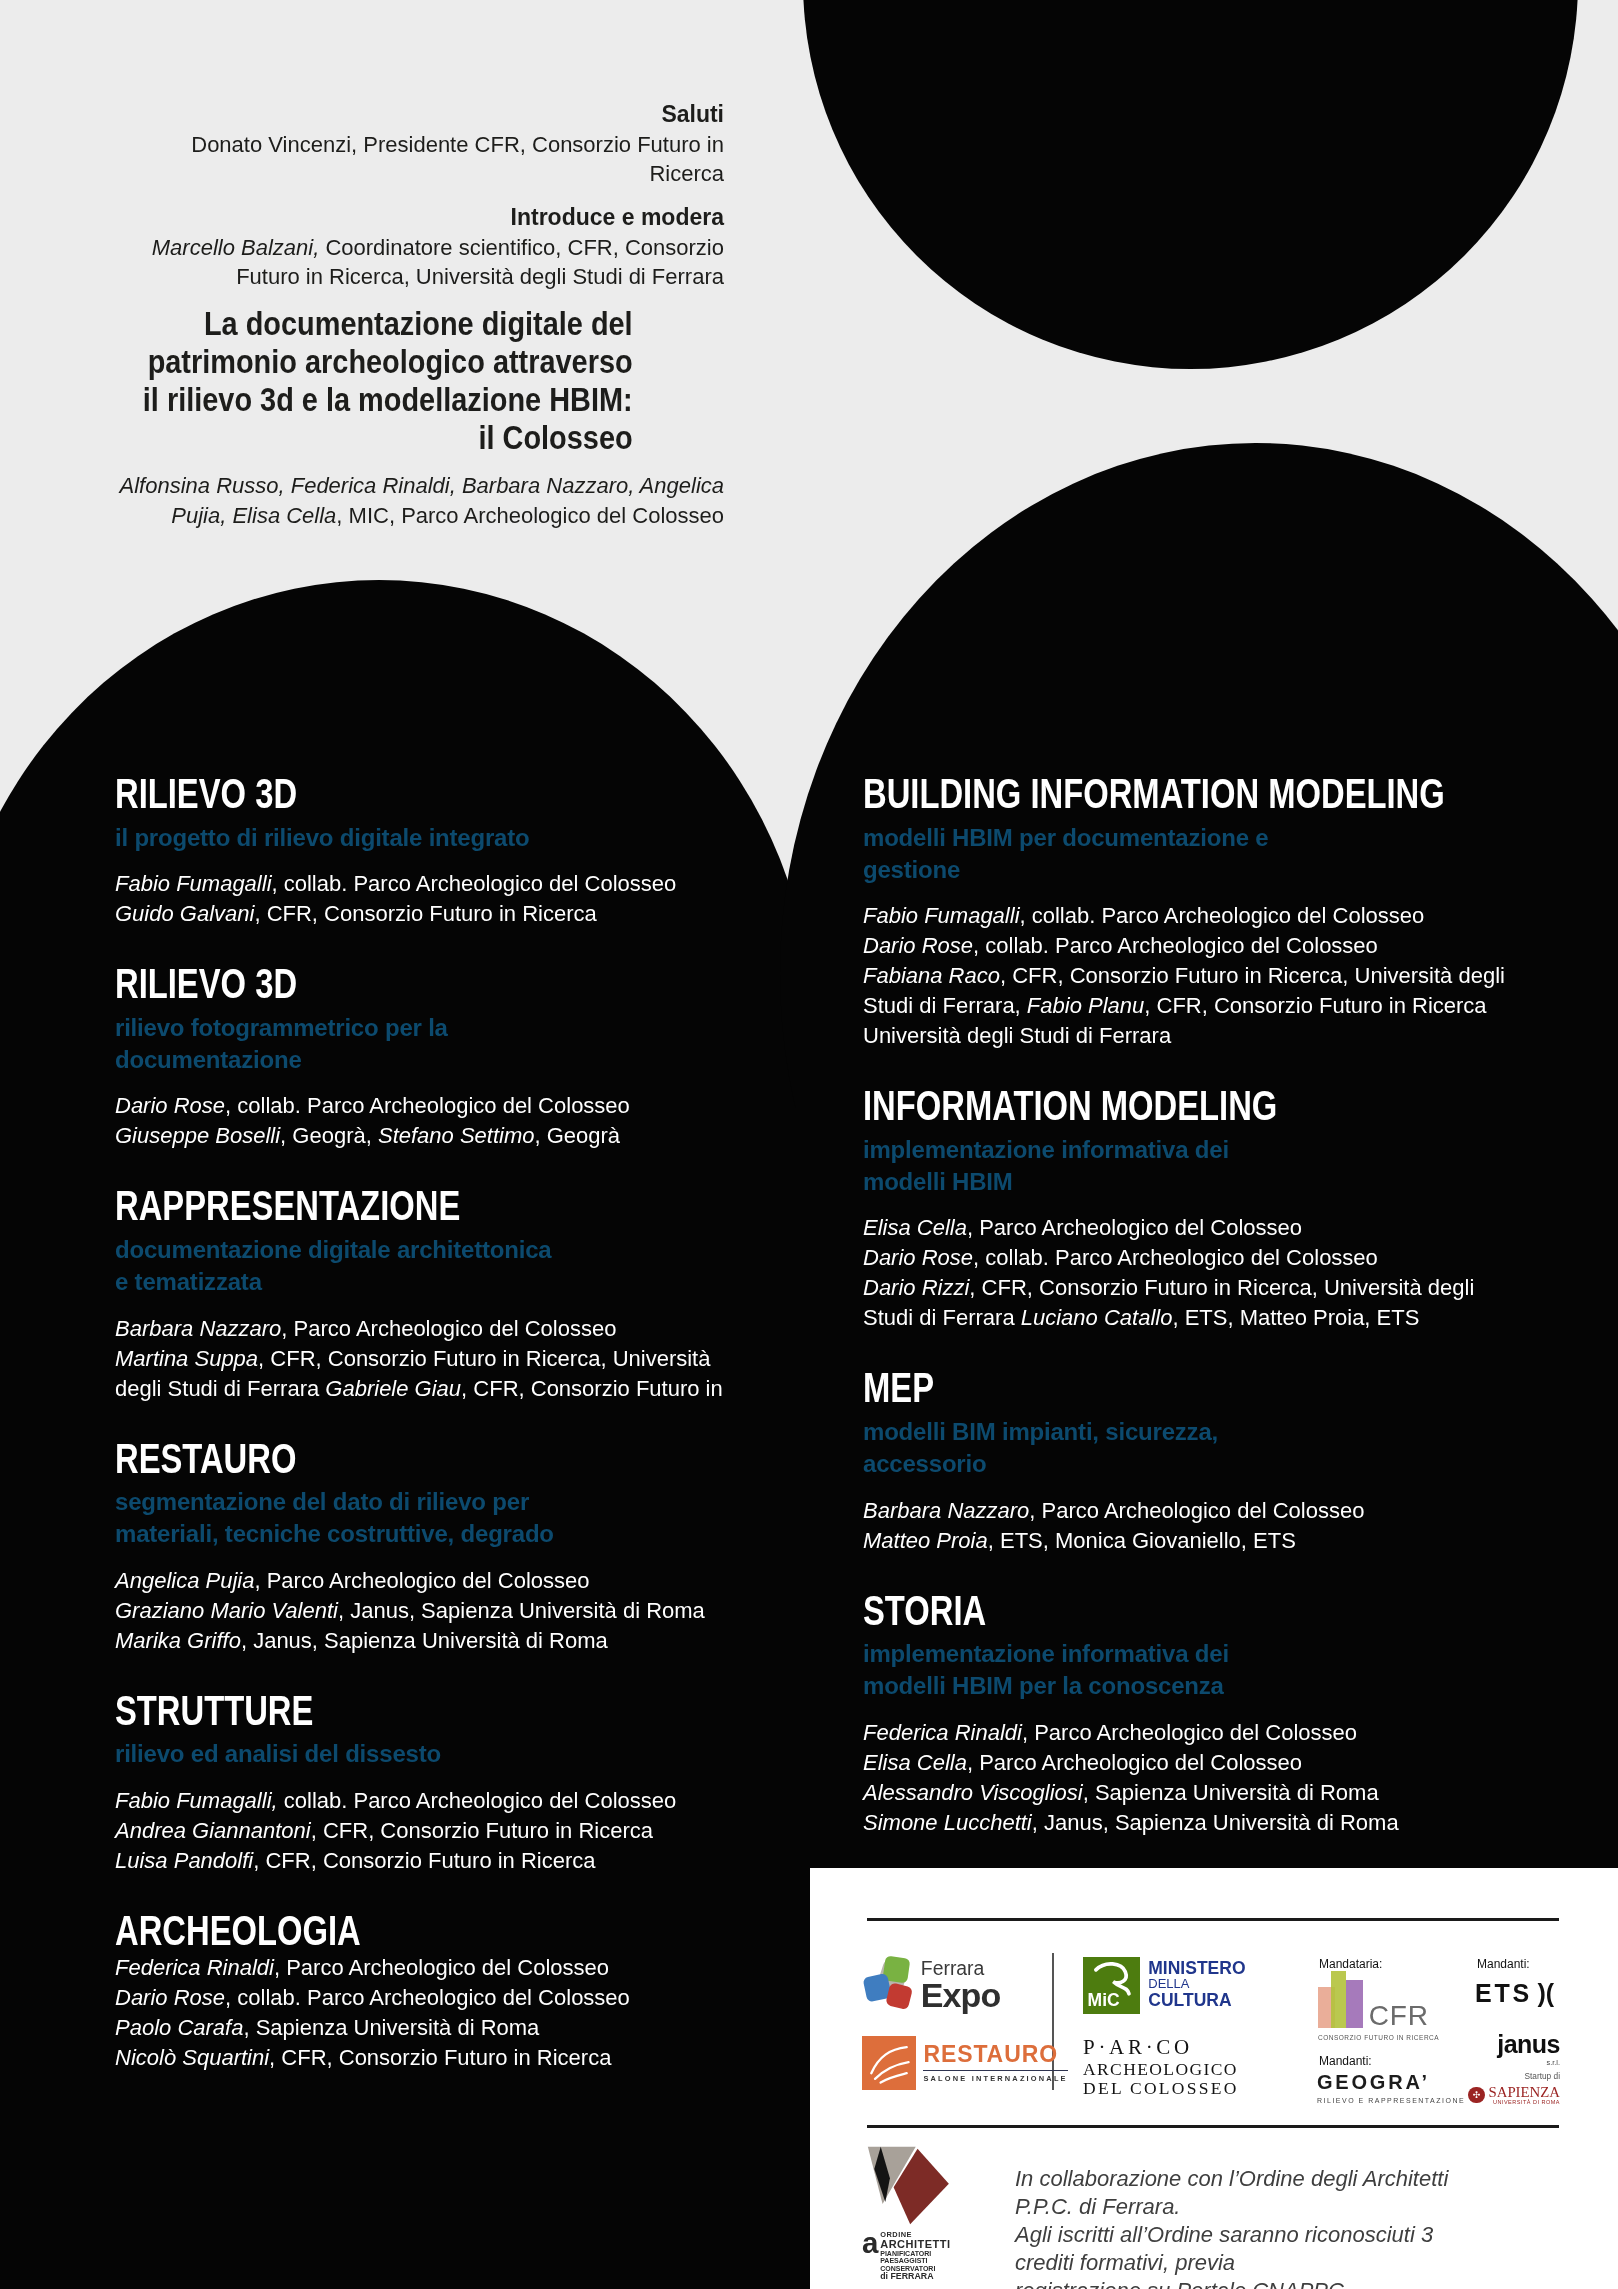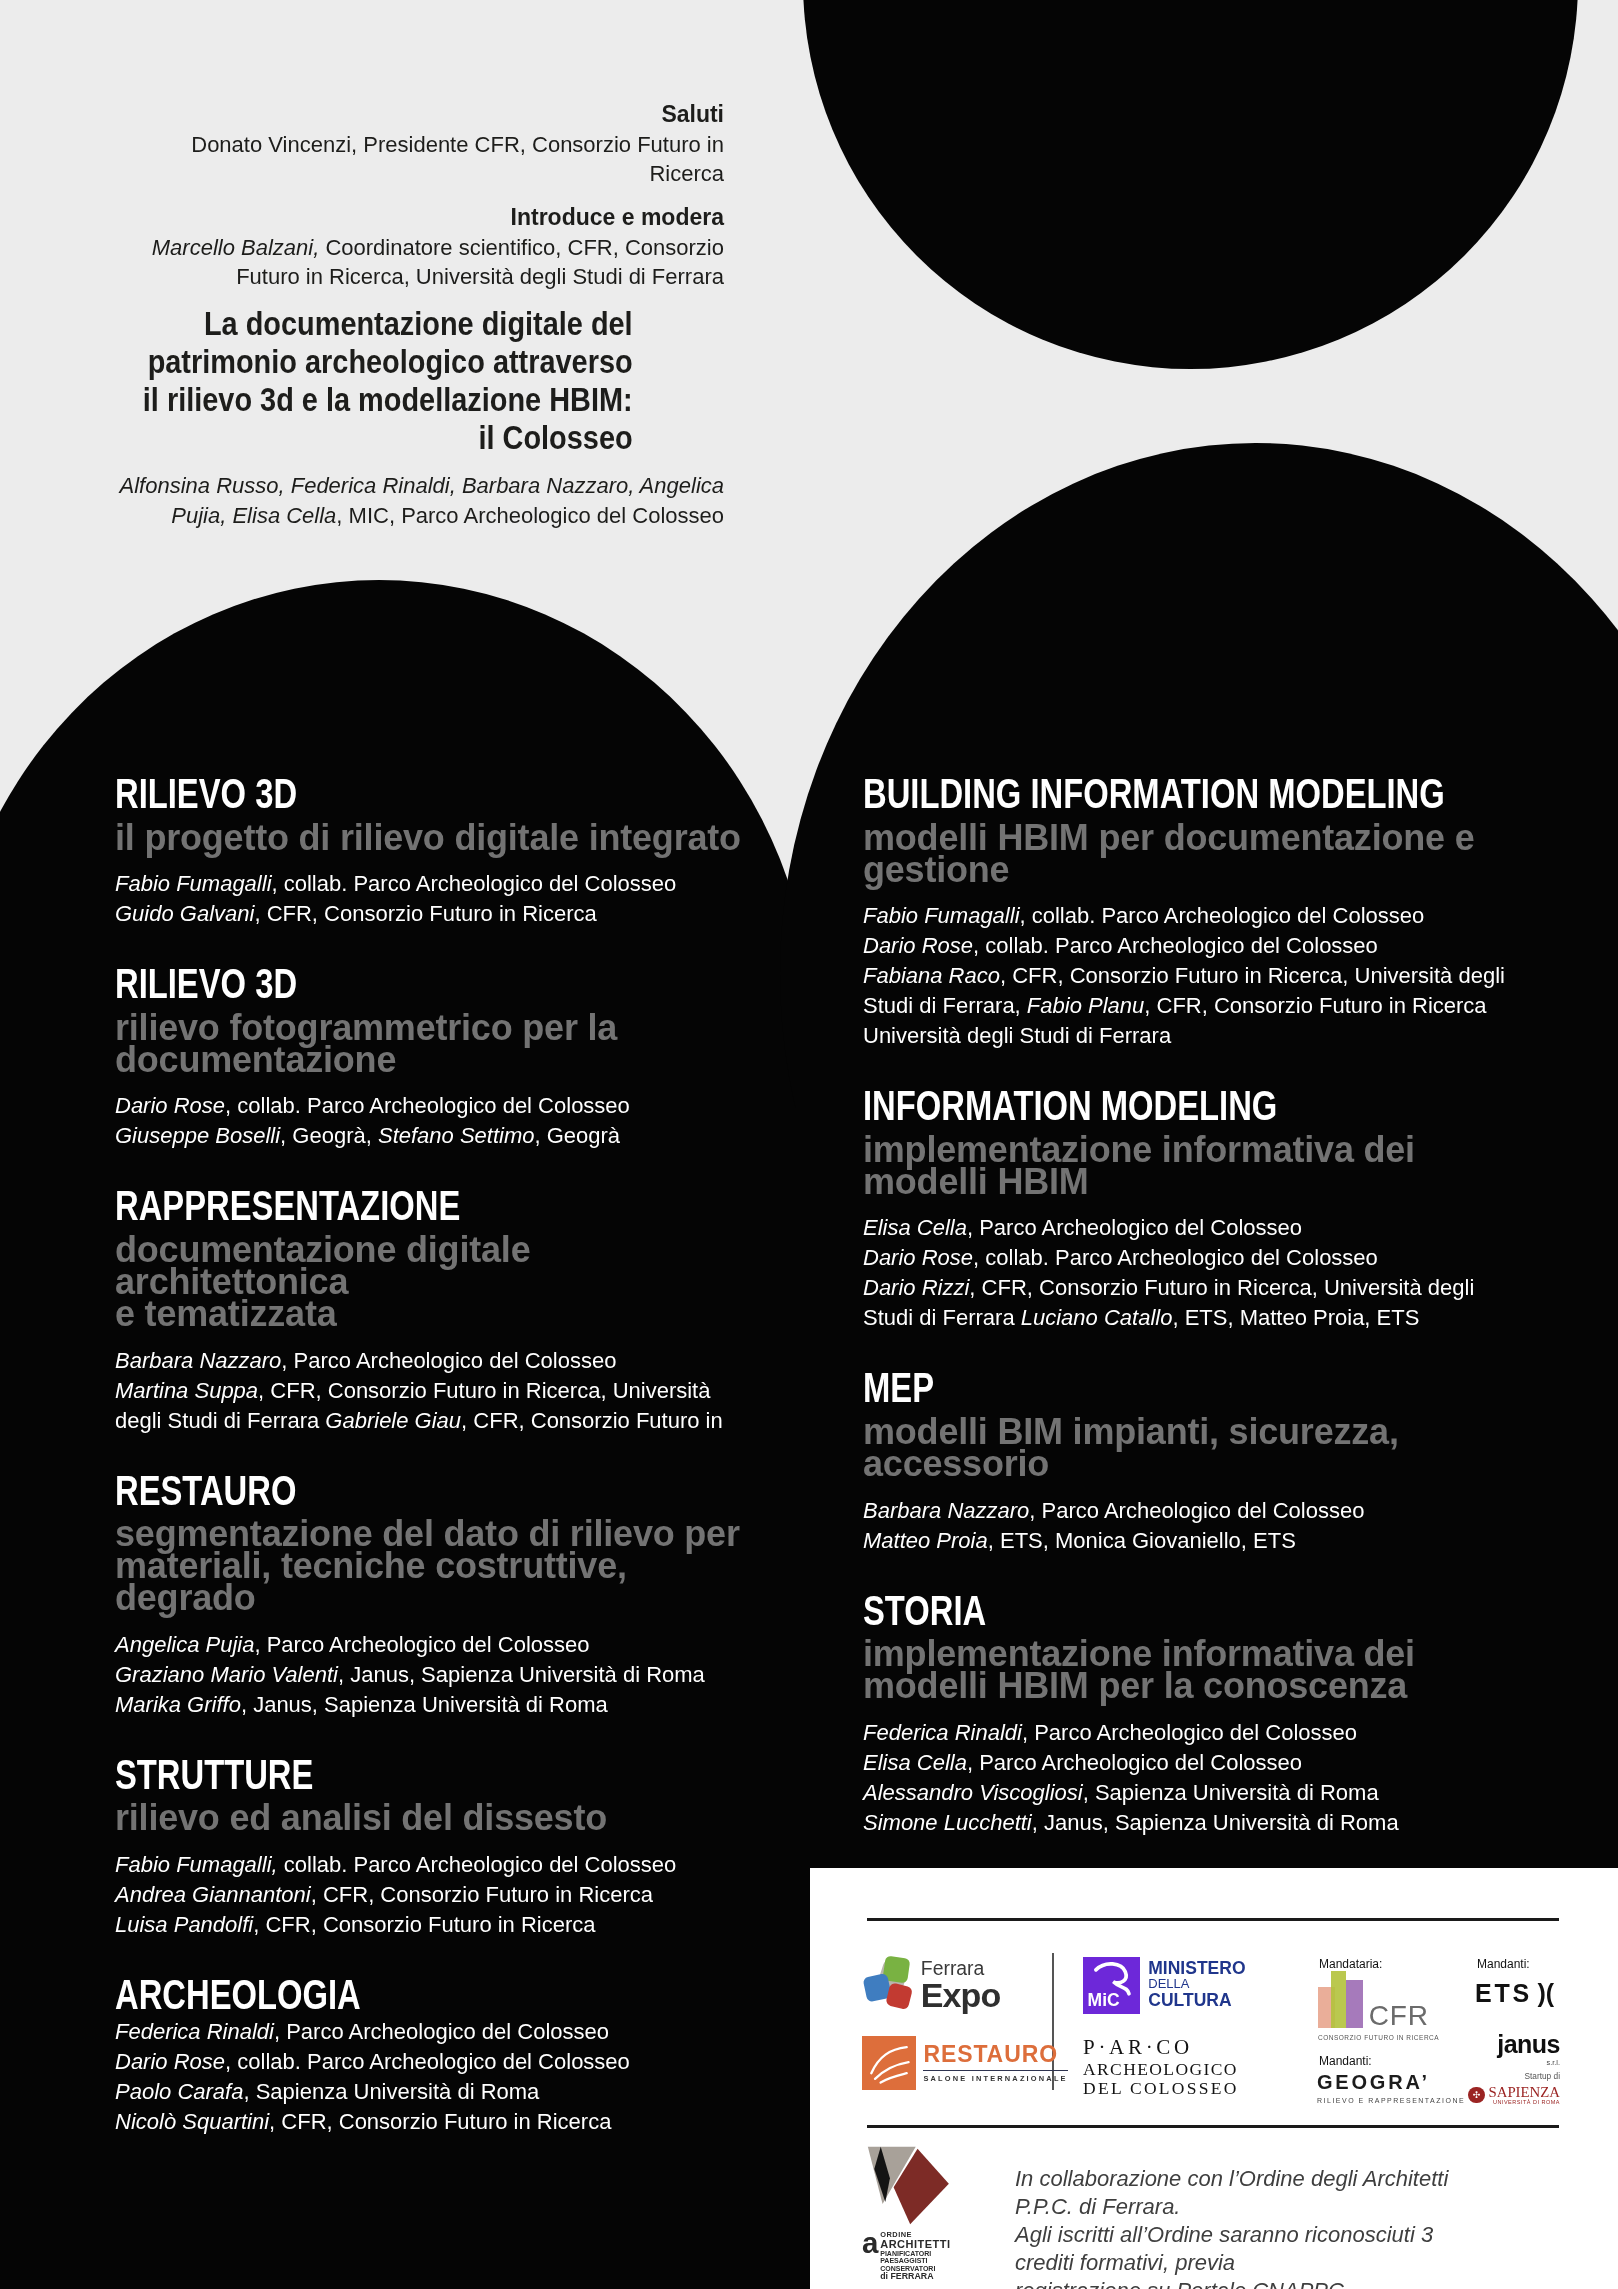--- a/index.html
+++ b/index.html
@@ -21,38 +21,38 @@
   .intro-speakers{font-size:22px;line-height:30px;font-style:italic;}
   .intro-speakers .rg{font-style:normal;}
   .it{font-style:italic;}
   
   .col{position:absolute;color:#fff;}
   .col-left{left:115px;top:772px;width:646px;}
   .col-right{left:863px;top:772px;width:646px;}
   .session{margin-bottom:33px;}
   .sess-h{font-weight:700;font-size:42px;line-height:44px;color:#fff;white-space:nowrap;
           transform:scaleX(.78);transform-origin:0 50%;}
-  .sess-sub{font-weight:700;font-size:36px;line-height:32px;white-space:pre-line;
-            margin:5.5px 0 15.7px;color:#737373;letter-spacing:-0.2px;}
+  .sess-sub{font-weight:700;font-size:24px;line-height:32px;white-space:pre-line;
+            margin:5.5px 0 15.7px;color:#0c4a6e;letter-spacing:-0.2px;}
   .spk{font-size:22px;line-height:30px;white-space:nowrap;color:#fff;}
   
   .panel{position:absolute;left:810px;top:1868px;width:808px;height:422px;background:#fff;color:#1a1a1a;}
   .rule{position:absolute;left:57px;width:692px;height:2.8px;background:#1a1a1a;}
   .rule1{top:50px;} .rule2{top:257px;}
   .vdiv{position:absolute;left:242px;top:85px;width:1.8px;height:137px;background:#555;}
   .plabel{position:absolute;font-size:12px;color:#111;}
   .logo{position:absolute;}
   
   .fexpo{left:52px;top:85px;display:flex;align-items:center;}
   .fexpo-txt{margin-left:1.8px;line-height:1;}
   .fexpo-l1{font-size:19.4px;font-weight:400;color:#3a3a3a;}
   .fexpo-l2{font-size:34px;font-weight:800;color:#2f2f2f;letter-spacing:-0.9px;}
   
   .mic{left:273px;top:89px;display:flex;}
-  .mic-sq{width:57px;height:57px;background:#6d28d9;position:relative;}
+  .mic-sq{width:57px;height:57px;background:#4d7c0f;position:relative;}
   .mic-abbr{position:absolute;left:4.6px;bottom:2.8px;color:#fff;font-weight:700;font-size:17.5px;}
   .mic-txt{margin-left:8.3px;color:#20368c;line-height:1.05;padding-top:1.8px;}
   .mic-l1,.mic-l3{font-size:17.5px;font-weight:700;}
   .mic-l2{font-size:13px;font-weight:400;}
   
   .cfr{left:508px;top:103px;width:111px;}
   .cfr-top{display:flex;align-items:flex-end;}
   .cfr-bars{position:relative;width:54px;height:61px;}
   .bar{position:absolute;bottom:3.7px;opacity:.9;}
   .bar1{left:0;width:16.6px;height:41px;background:#e8a58e;}

